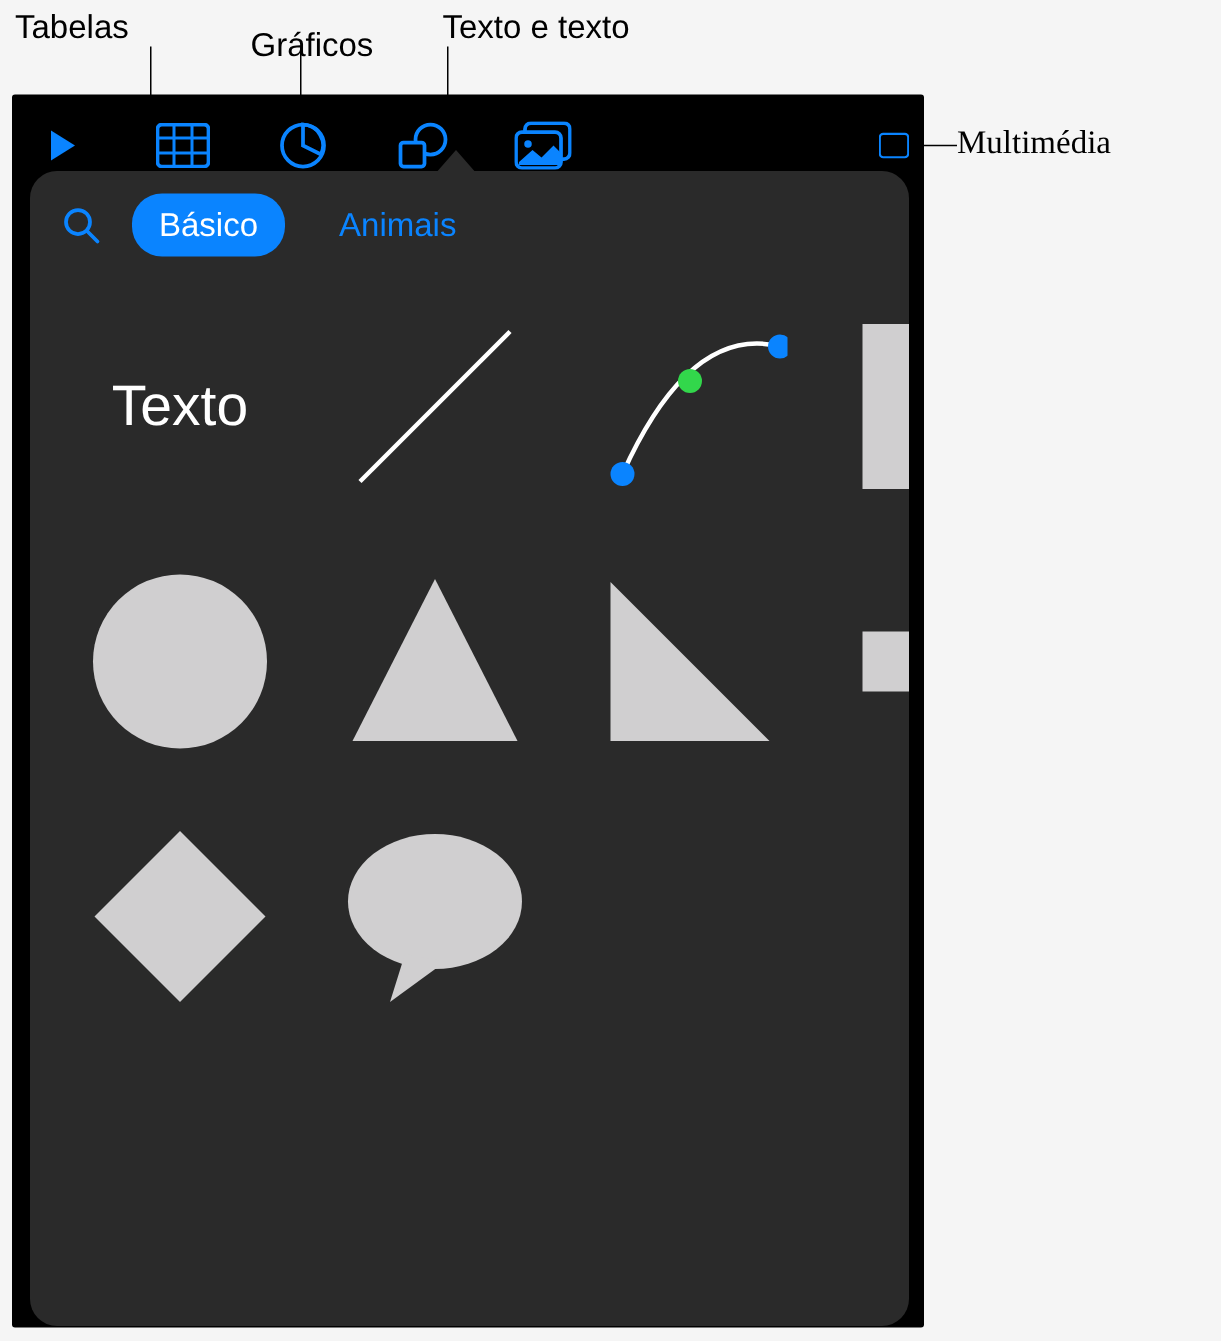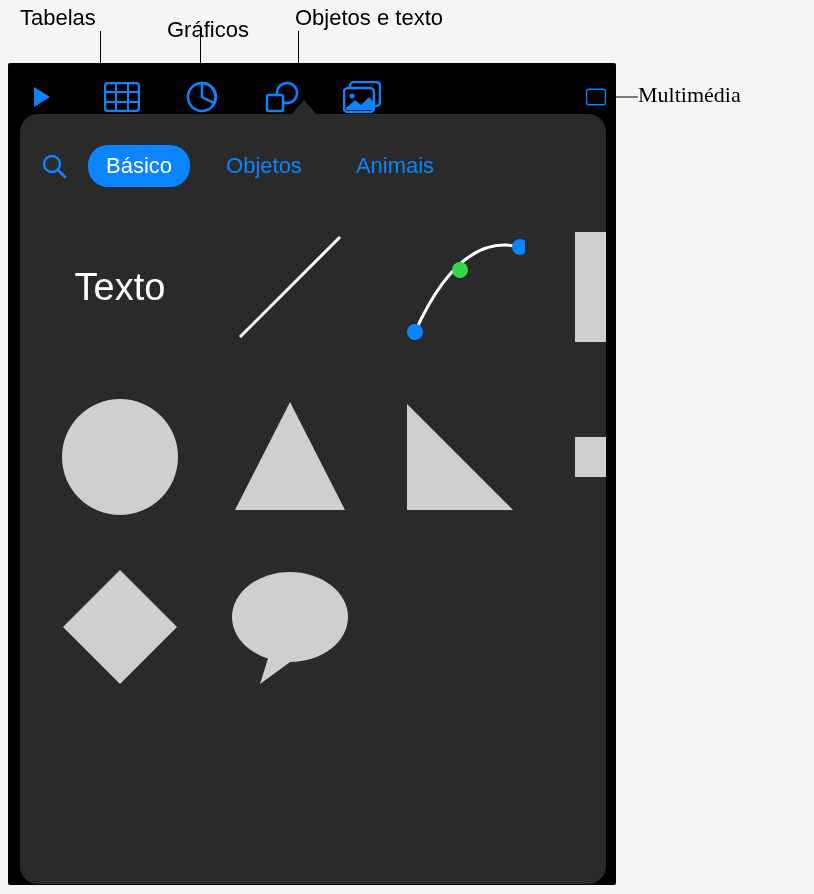--- a/index.html
+++ b/index.html
@@ -69,21 +69,20 @@
       border-left: 14px solid transparent;
       border-right: 14px solid transparent;
       border-bottom: 16px solid #2a2a2a;
     }
     .category-bar {
       height: 72px;
       display: flex;
       align-items: center;
       padding: 5px 18px;
       gap: 18px;
-      margin-top: 16px;
     }
     .search-icon {
       width: 32px;
       height: 32px;
       display: flex;
       align-items: center;
       justify-content: center;
     }
     .category-tab {
       font-size: 22px;
@@ -119,27 +118,27 @@
       font-weight: 400;
     }
     .shape-svg {
       width: 130px;
       height: 130px;
     }
   </style>
 </head>
 <body>
 
-<div class="callout-label" style="left:20px; top:5px;">Tabelas</div>
+<div class="callout-label" style="left:10px; top:5px;">Tabelas</div>
 <div class="callout-line" style="left:100px; top:31px; height:45px;"></div>
 
 <div class="callout-label" style="left:167px; top:17px;">Gráficos</div>
 <div class="callout-line" style="left:200px; top:31px; height:45px;"></div>
 
-<div class="callout-label" style="left:295px; top:5px;">Objetos e texto</div>
+<div class="callout-label" style="left:295px; top:5px;">Texto e texto</div>
 <div class="callout-line" style="left:298px; top:31px; height:45px;"></div>
 
 <div class="callout-label" style="left:638px; top:82px;font-family:Liberation Serif, serif;">Multimédia</div>
 <svg style="position:absolute; left:420px; top:92px; width:218px; height:10px;">
   <line x1="0" y1="5" x2="218" y2="5" stroke="#000" stroke-width="1"></line>
 </svg>
 
 <div class="main-panel">
   <div class="toolbar">
     <div class="toolbar-icon">
@@ -188,21 +187,20 @@
 
 <div class="popup-panel">
   <div class="category-bar">
     <div class="search-icon">
       <svg width="26" height="26" viewBox="0 0 26 26">
           <circle cx="11" cy="11" r="8" fill="none" stroke="#0a84ff" stroke-width="2.5"></circle>
           <line x1="17" y1="17" x2="24" y2="24" stroke="#0a84ff" stroke-width="2.5" stroke-linecap="round"></line>
         </svg>
     </div>
     <div class="category-tab active">Básico</div>
-    <div class="category-tab">Objetos</div>
     <div class="category-tab">Animais</div>
 
   </div>
 
   <div class="shapes-grid">
 
     <div class="shape-cell">
       <span class="text-shape">Texto</span>
     </div>
     <div class="shape-cell">

